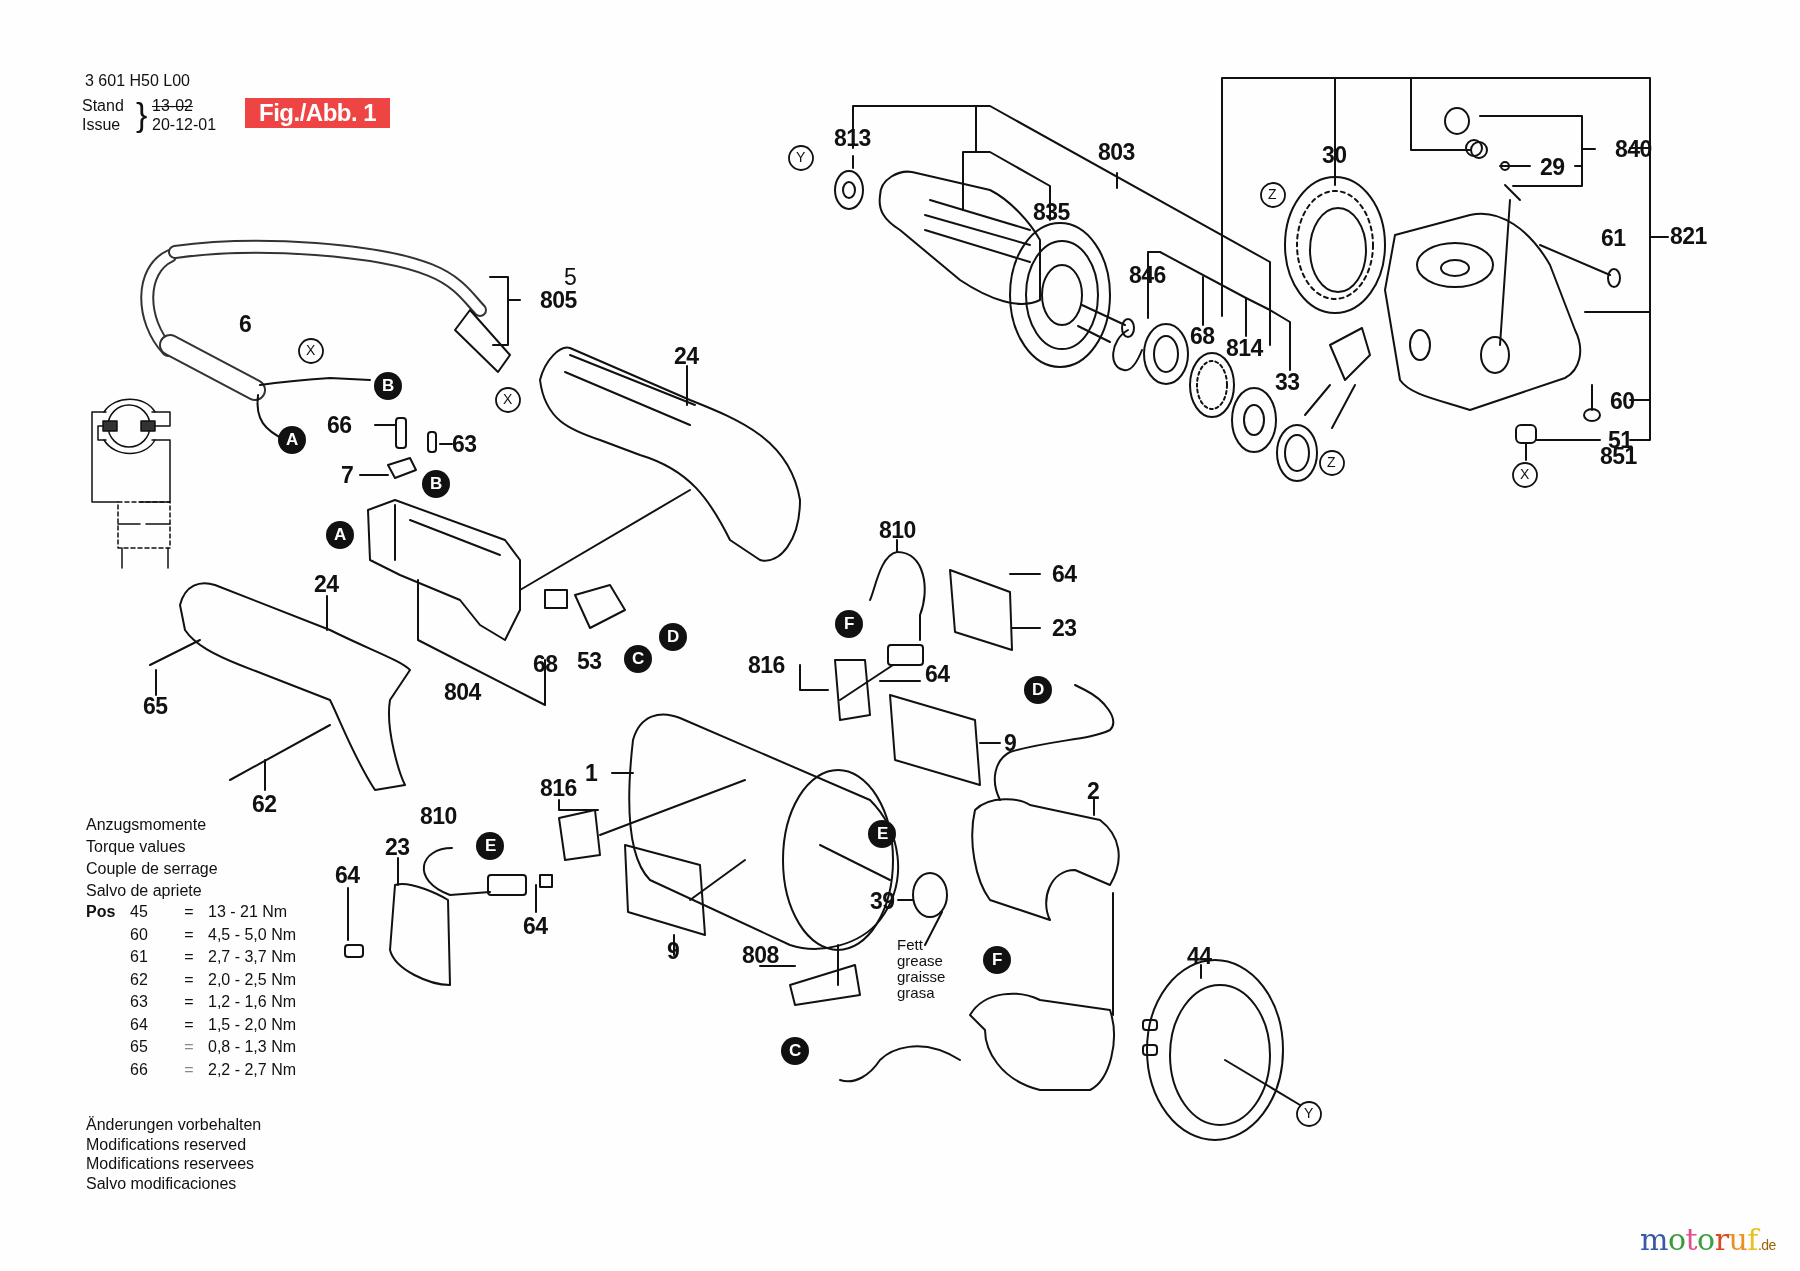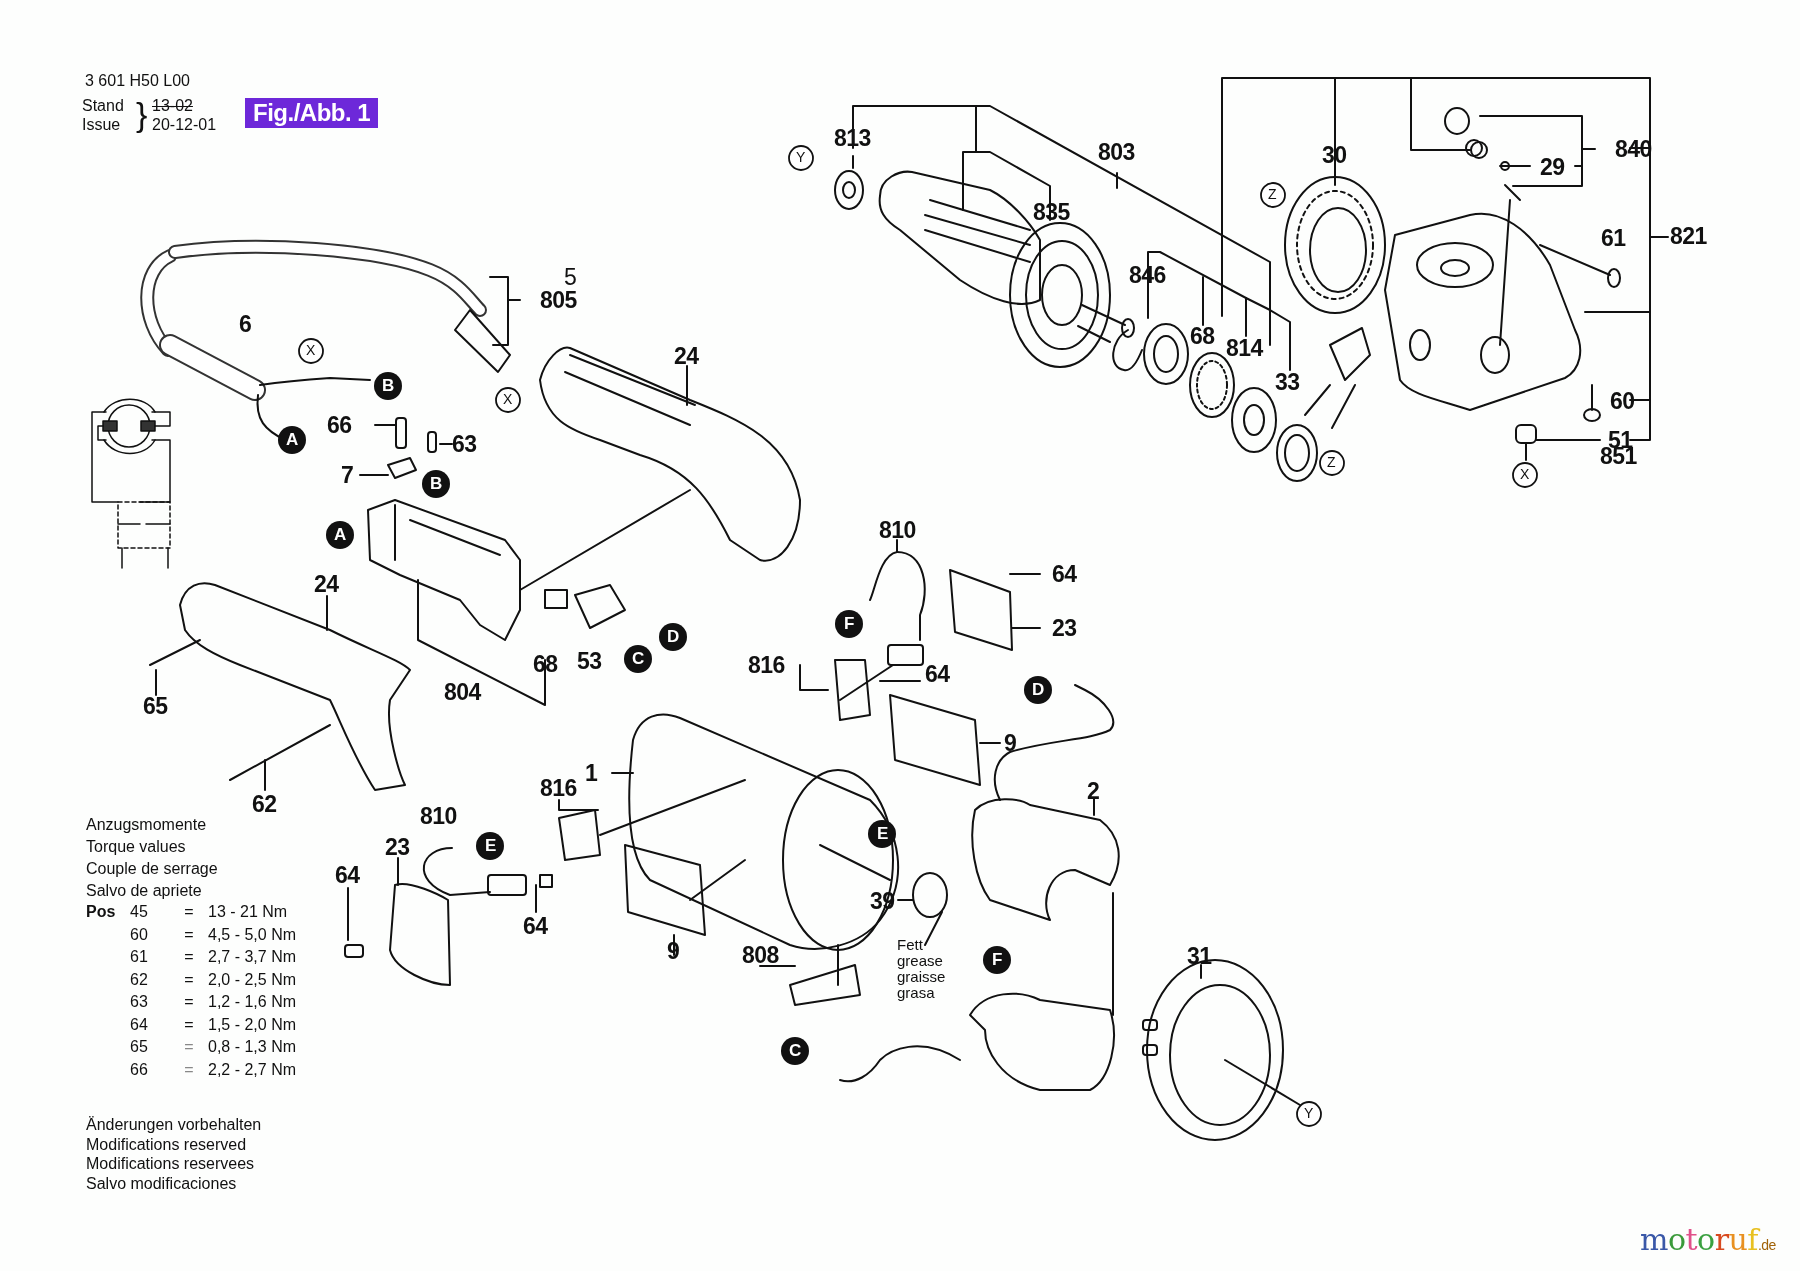--- a/index.html
+++ b/index.html
@@ -1,19 +1,19 @@
 <!DOCTYPE html>
 <html><head>
 <meta charset="utf-8">
 <style>
   html,body{margin:0;padding:0;background:#fdfefd;}
   body{width:1800px;height:1271px;position:relative;overflow:hidden;font-family:"Liberation Sans",sans-serif;color:#111;}
   .abs{position:absolute;}
   .hdr{font-size:16px;line-height:18px;}
-  .figbox{background:#6d28d9;color:#fff;font-weight:bold;font-size:24px;padding:1px 8px;line-height:28px;letter-spacing:-0.5px;}
+  .figbox{background:#ef4444;color:#fff;font-weight:bold;font-size:24px;padding:1px 14px;line-height:28px;letter-spacing:-0.5px;}
   .pn{position:absolute;font-weight:bold;font-size:23px;letter-spacing:-0.5px;line-height:24px;white-space:nowrap;}
   .note{font-size:16px;line-height:22px;}
   .torque-row{display:flex;font-size:16px;line-height:22.5px;}
   .torque-row .pos{width:44px;font-weight:bold;}
   .torque-row .num{width:40px;}
   .torque-row .eq{width:38px;text-align:center;}
   .mods{font-size:16px;line-height:19.5px;}
   .grease{font-size:15px;line-height:16px;}
   svg#drawing{position:absolute;left:0;top:0;}
   .logo{font-family:"DejaVu Serif","Liberation Serif",serif;font-size:30px;letter-spacing:-0.5px;}
@@ -329,21 +329,21 @@
 
 <div class="pn" style="left:585px;top:761px;">1</div>
 <div class="pn" style="left:540px;top:776px;">816</div>
 <div class="pn" style="left:420px;top:804px;">810</div>
 <div class="pn" style="left:385px;top:835px;">23</div>
 <div class="pn" style="left:335px;top:863px;">64</div>
 <div class="pn" style="left:523px;top:914px;">64</div>
 <div class="pn" style="left:667px;top:939px;">9</div>
 <div class="pn" style="left:710px;top:943px;margin-left:32px;">808</div>
 <div class="pn" style="left:870px;top:889px;">39</div>
-<div class="pn" style="left:1187px;top:944px;">31</div>
+<div class="pn" style="left:1187px;top:944px;">44</div>
 
 <div class="abs grease" style="left:897px;top:937px;">
   <div>Fett</div>
   <div>grease</div>
   <div>graisse</div>
   <div>grasa</div>
 </div>
 
 <div class="abs" style="left:0;top:0;width:1800px;height:1271px;pointer-events:none;font-weight:bold;font-size:17px;">
   <span class="abs" style="left:286px;top:430px;color:#fff;">A</span>

